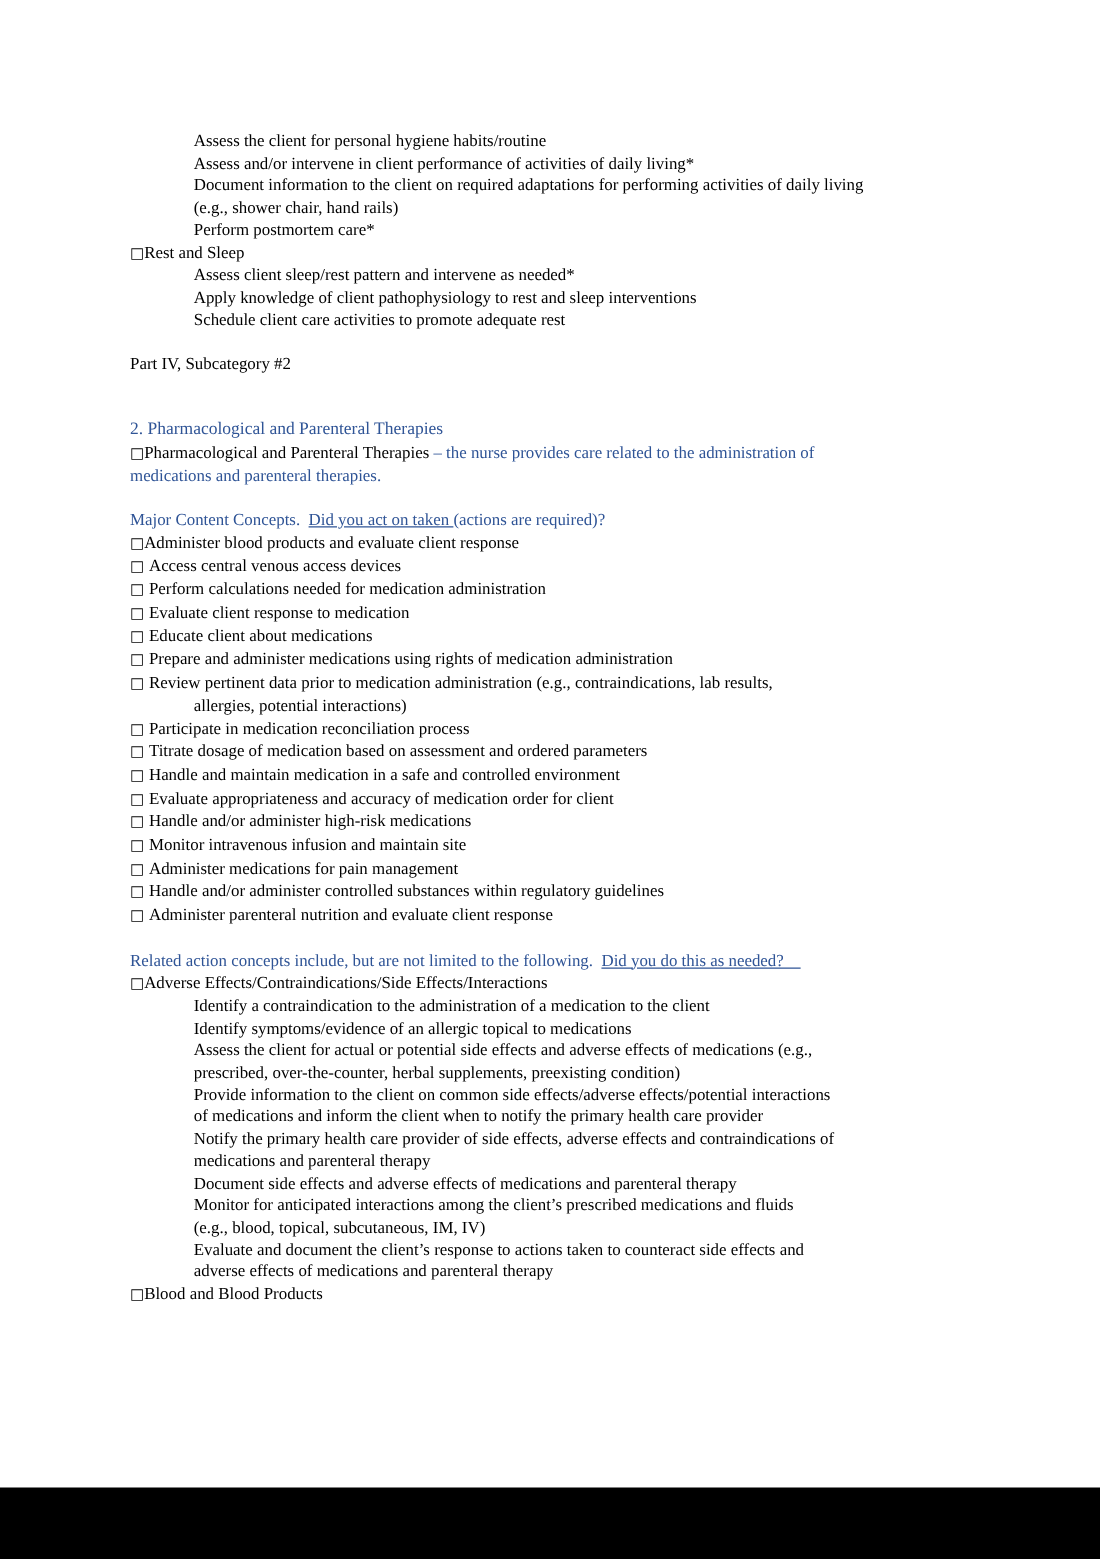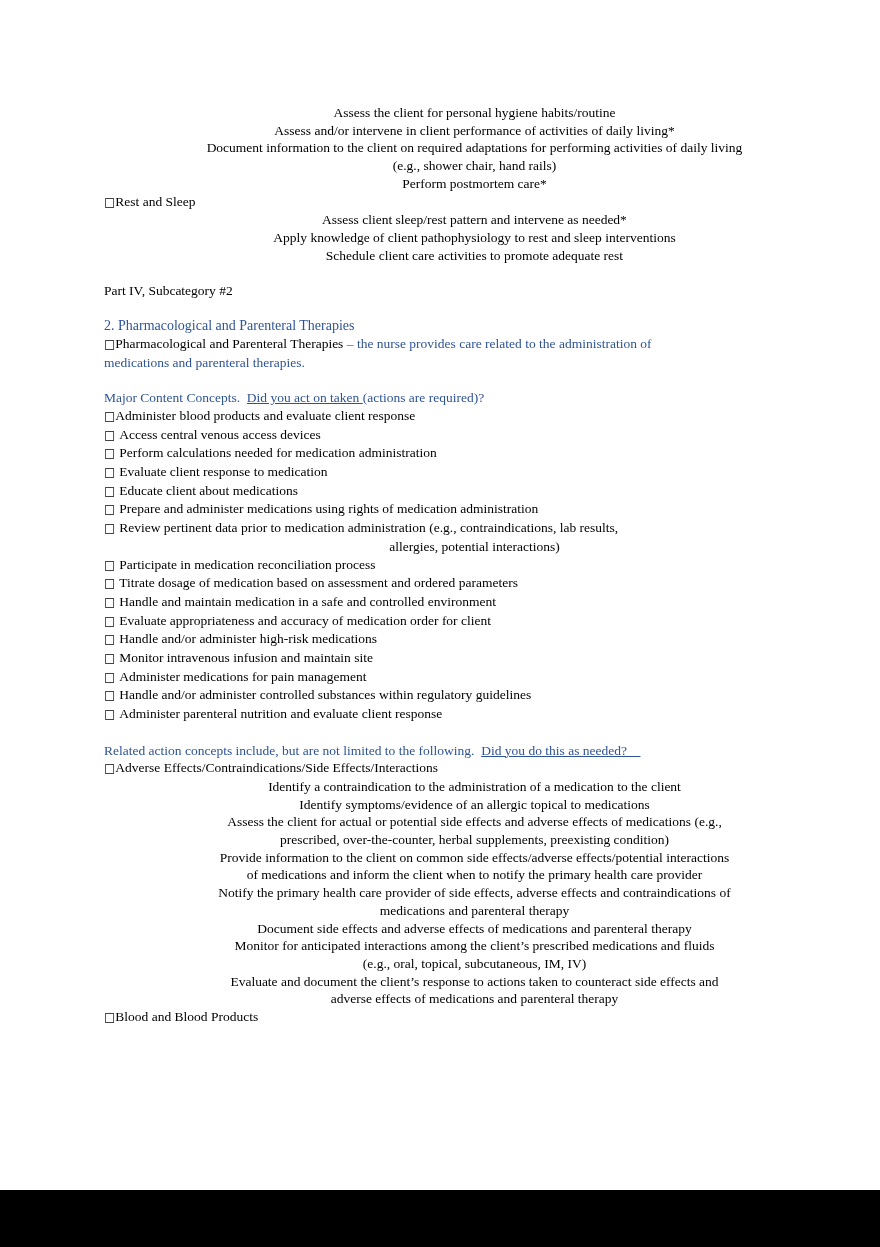--- a/index.html
+++ b/index.html
@@ -21,25 +21,25 @@
   .content {
     position: absolute;
     left: 104px;
     top: 104px;
     width: 690px;
   }
   .line {
     white-space: pre-wrap;
     min-height: 17.7px;
   }
-  .indent { padding-left: 51px; text-align: center; }
+  .indent { padding-left: 51px; }
   .blank { height: 17.7px; }
   .blue { color: #2F5496; }
   .u { text-decoration: underline; }
-  .heading { color: #2F5496; font-size: 14px; }
+  .heading { color: #2F5496; font-size: 14px; margin-top: 18px; }
   .checkbox {
     font-family: "DejaVu Sans", sans-serif;
     font-size: 12px;
   }
   .footer-bar {
     position: absolute;
     left: 0;
     right: 0;
     bottom: 0;
     height: 57px;
@@ -91,19 +91,19 @@
       <div class="line indent">Identify a contraindication to the administration of a medication to the client</div>
       <div class="line indent">Identify symptoms/evidence of an allergic topical to medications</div>
       <div class="line indent">Assess the client for actual or potential side effects and adverse effects of medications (e.g.,</div>
       <div class="line indent">prescribed, over-the-counter, herbal supplements, preexisting condition)</div>
       <div class="line indent">Provide information to the client on common side effects/adverse effects/potential interactions</div>
       <div class="line indent">of medications and inform the client when to notify the primary health care provider</div>
       <div class="line indent">Notify the primary health care provider of side effects, adverse effects and contraindications of</div>
       <div class="line indent">medications and parenteral therapy</div>
       <div class="line indent">Document side effects and adverse effects of medications and parenteral therapy</div>
       <div class="line indent">Monitor for anticipated interactions among the client’s prescribed medications and fluids</div>
-      <div class="line indent">(e.g., oral, topical, subcutaneous, IM, IV)</div>
+      <div class="line indent">(e.g., blood, topical, subcutaneous, IM, IV)</div>
       <div class="line indent">Evaluate and document the client’s response to actions taken to counteract side effects and</div>
       <div class="line indent">adverse effects of medications and parenteral therapy</div>
       <div class="line"><span class="checkbox">□</span><span>Blood and Blood Products</span></div>
     </div>
   <div class="footer-bar"></div>
 </div>
 
 </body></html>

